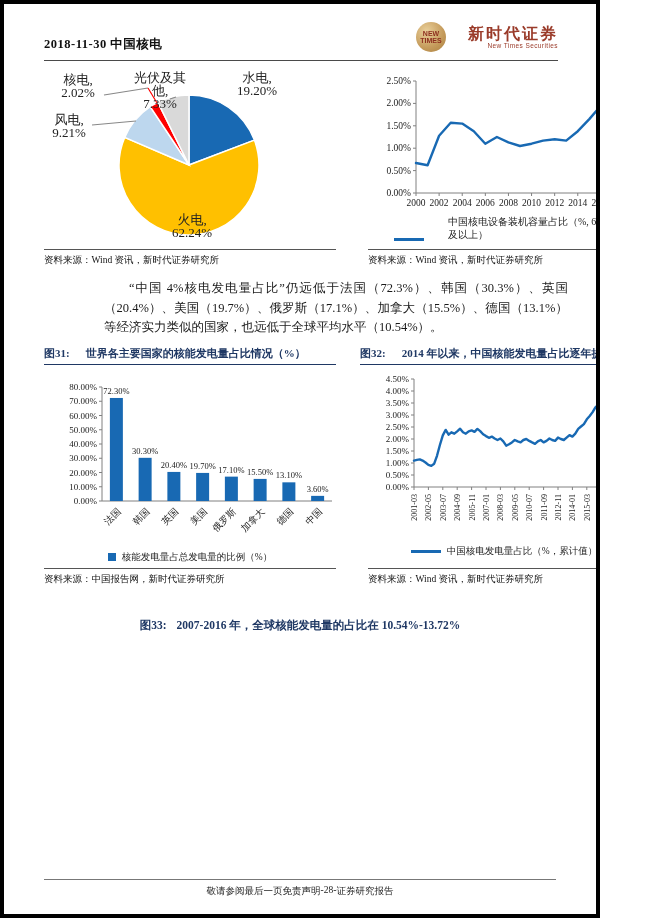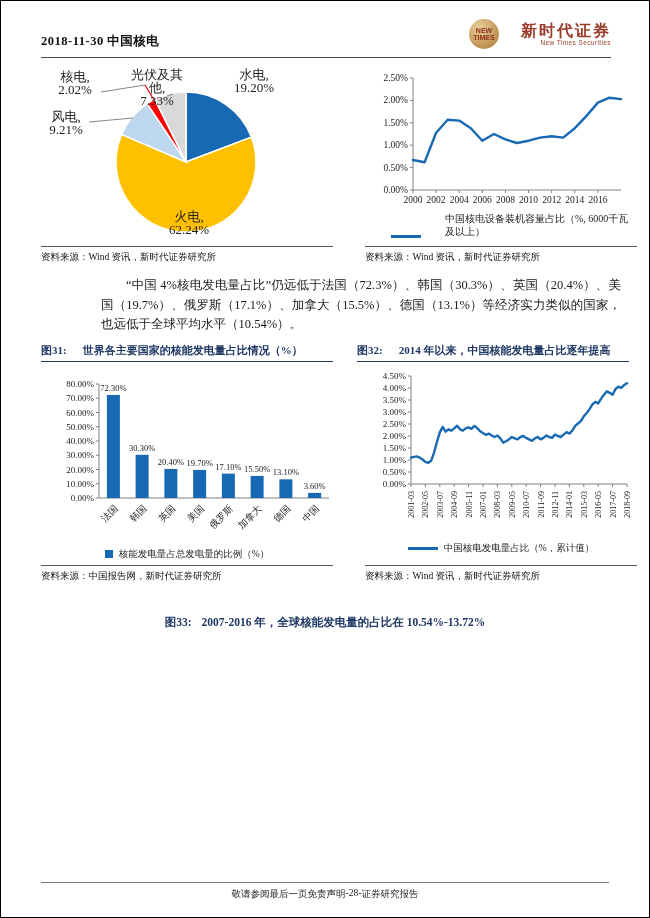--- a/index.html
+++ b/index.html
@@ -1,19 +1,19 @@
 <!DOCTYPE html>
 <html><head>
 <meta charset="utf-8">
 <style>
   html,body{margin:0;padding:0;background:#fff;}
   .page{
-    position:relative; width:650px; height:918px; background:#fff;
+    position:relative; width:600px; height:918px; background:#fff;
     font-family:"Liberation Serif","DejaVu Serif",serif; color:#1a1a1a;
-    border:1px solid #000000; box-sizing:border-box; overflow:hidden;
+    border:4px solid #000000; box-sizing:border-box; overflow:hidden;
   }
   
   .header{position:relative; margin:0 38px 0 40px; padding-top:30px; height:26px;
     border-bottom:1.5px solid #4a4a4a;}
   .header-left{font-size:12.5px; font-weight:bold; color:#111; letter-spacing:.5px;}
   .brand{position:absolute; right:0; top:18px; display:flex; align-items:center; gap:22px;}
   .brand-circle{width:30px;height:30px;border-radius:50%;
     background:radial-gradient(circle at 35% 30%, #e9cf9a, #c49a5a 60%, #a97f3e);
     display:flex;flex-direction:column;align-items:center;justify-content:center;
     color:#8d2f1e;font-weight:bold;font-size:7px;line-height:7px;font-family:"Liberation Sans",sans-serif;}

